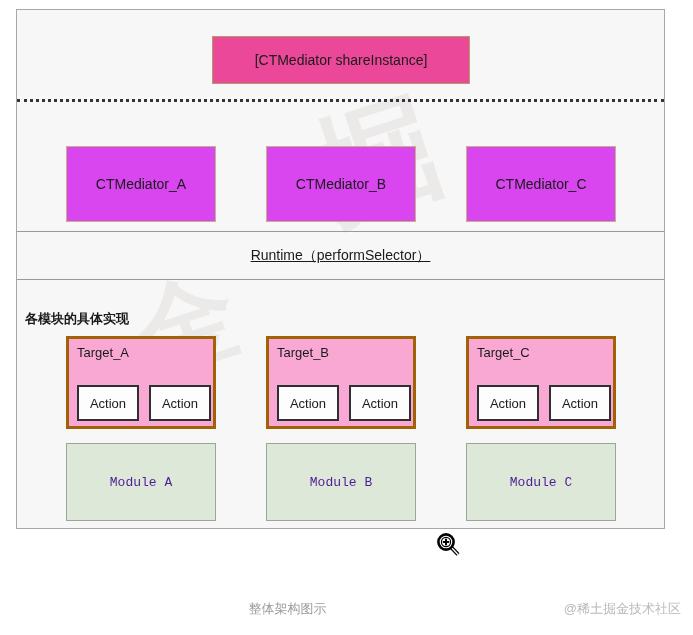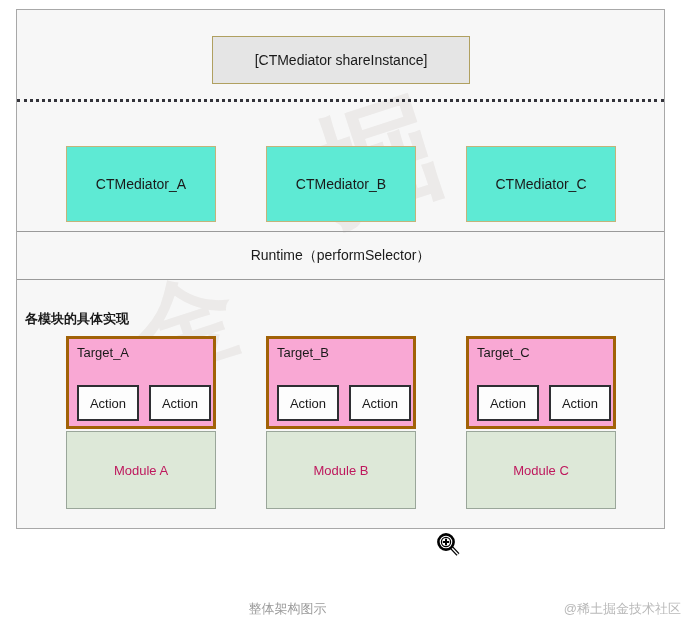--- a/index.html
+++ b/index.html
@@ -46,21 +46,21 @@
     left: 0; top: 0;
     width: 100%;
     height: 90px;
   }
   #shared-instance-box {
     position: absolute;
     left: 195px;
     top: 26px;
     width: 258px;
     height: 48px;
-    background: #e5e5e5;
+    background: #ec4899;
     border: 1px solid #b0a060;
     box-sizing: border-box;
     display: flex;
     align-items: center;
     justify-content: center;
     font-size: 14px;
     color: #1a1a1a;
   }
 
   
@@ -81,21 +81,21 @@
     width: 100%;
     height: 130px;
     border-bottom: 1px solid #9a9a9a;
     box-sizing: border-box;
   }
   .mediator-box {
     position: absolute;
     top: 44px;
     width: 150px;
     height: 76px;
-    background: #5eead4;
+    background: #d946ef;
     border: 1px solid #c3b47a;
     box-sizing: border-box;
     display: flex;
     align-items: center;
     justify-content: center;
     font-size: 14px;
     color: #1a1a1a;
   }
   .col-a { left: 49px; }
   .col-b { left: 249px; }
@@ -110,20 +110,21 @@
     height: 48px;
     border-bottom: 1px solid #9a9a9a;
     box-sizing: border-box;
     display: flex;
     align-items: center;
     justify-content: center;
   }
   #runtime-label {
     font-size: 14px;
     color: #1a1a1a;
+    text-decoration: underline;
   }
 
   
   #band-impl {
     position: absolute;
     left: 0;
     top: 270px;
     width: 100%;
     bottom: 0;
   }
@@ -168,31 +169,32 @@
     box-sizing: border-box;
     display: flex;
     align-items: center;
     justify-content: center;
     font-size: 13px;
     color: #1a1a1a;
   }
 
   .module-box {
     position: absolute;
-    top: 151px;
+    top: 163px;
     width: 150px;
     height: 78px;
     background: #dde8d8;
     border: 1px solid #9aa69a;
     box-sizing: border-box;
     display: flex;
     align-items: center;
     justify-content: center;
     font-size: 13px;
-    color: #be185d;
+    color: #4c1d95;
+    font-family: Liberation Mono, monospace;
   }
 
   
   #zoom-cursor {
     position: absolute;
     left: 437px;
     top: 533px;
     width: 24px;
     height: 24px;
   }

